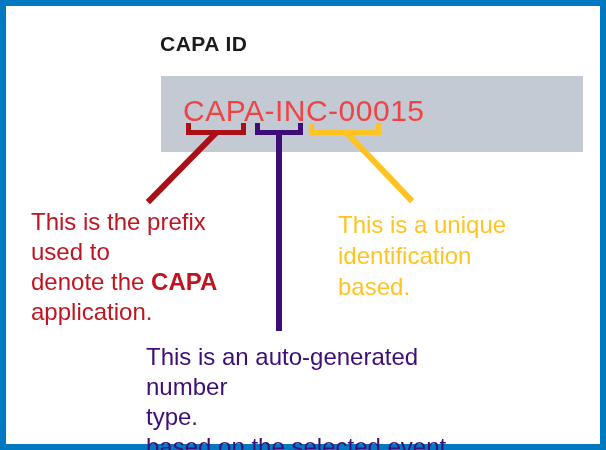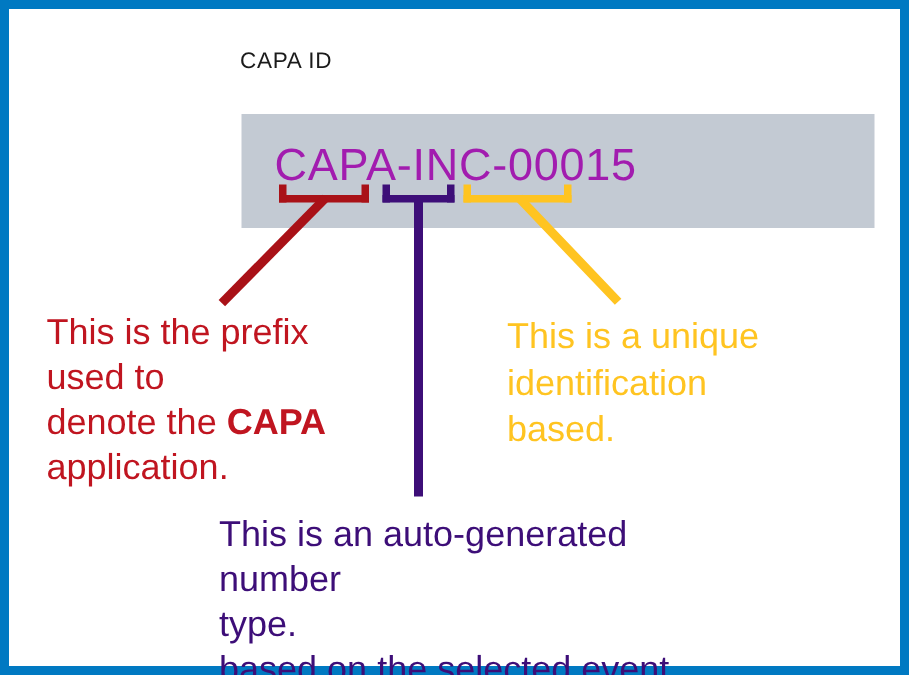--- a/index.html
+++ b/index.html
@@ -3,29 +3,29 @@
 <meta charset="utf-8">
 <style>
   html,body{margin:0;padding:0;background:#fff;}
   body{width:606px;height:450px;overflow:hidden;font-family:"Liberation Sans",sans-serif;}
   .frame{
     position:relative;width:606px;height:450px;box-sizing:border-box;
     border:6px solid #0079c2;background:#fff;
   }
   .title{
     position:absolute;left:154px;top:26px;
-    font-size:15px;font-weight:normal;color:#1b1b1b;letter-spacing:0.5px;
+    font-size:21px;font-weight:bold;color:#1b1b1b;letter-spacing:0.5px;
   }
   .id-box{
     position:absolute;left:155px;top:70px;width:422px;height:76px;
     background:#c3cad3;
   }
   .id-value{
     position:absolute;left:177px;top:88px;
-    font-size:30px;color:#a21caf;letter-spacing:0.5px;white-space:nowrap;
+    font-size:30px;color:#ef4444;letter-spacing:0.5px;white-space:nowrap;
   }
   .bracket{
     position:absolute;top:117px;height:12px;box-sizing:border-box;
     border-left:5px solid;border-right:5px solid;border-bottom:5px solid;
   }
   .bracket.prefix{left:180px;width:60px;border-color:#a91117;}
   .bracket.infix{left:249px;width:48px;border-color:#3d0e78;}
   .bracket.suffix{left:303px;width:72px;border-color:#ffc421;}
   svg.lines{position:absolute;left:0;top:0;width:606px;height:450px;pointer-events:none;}
   .callout{

